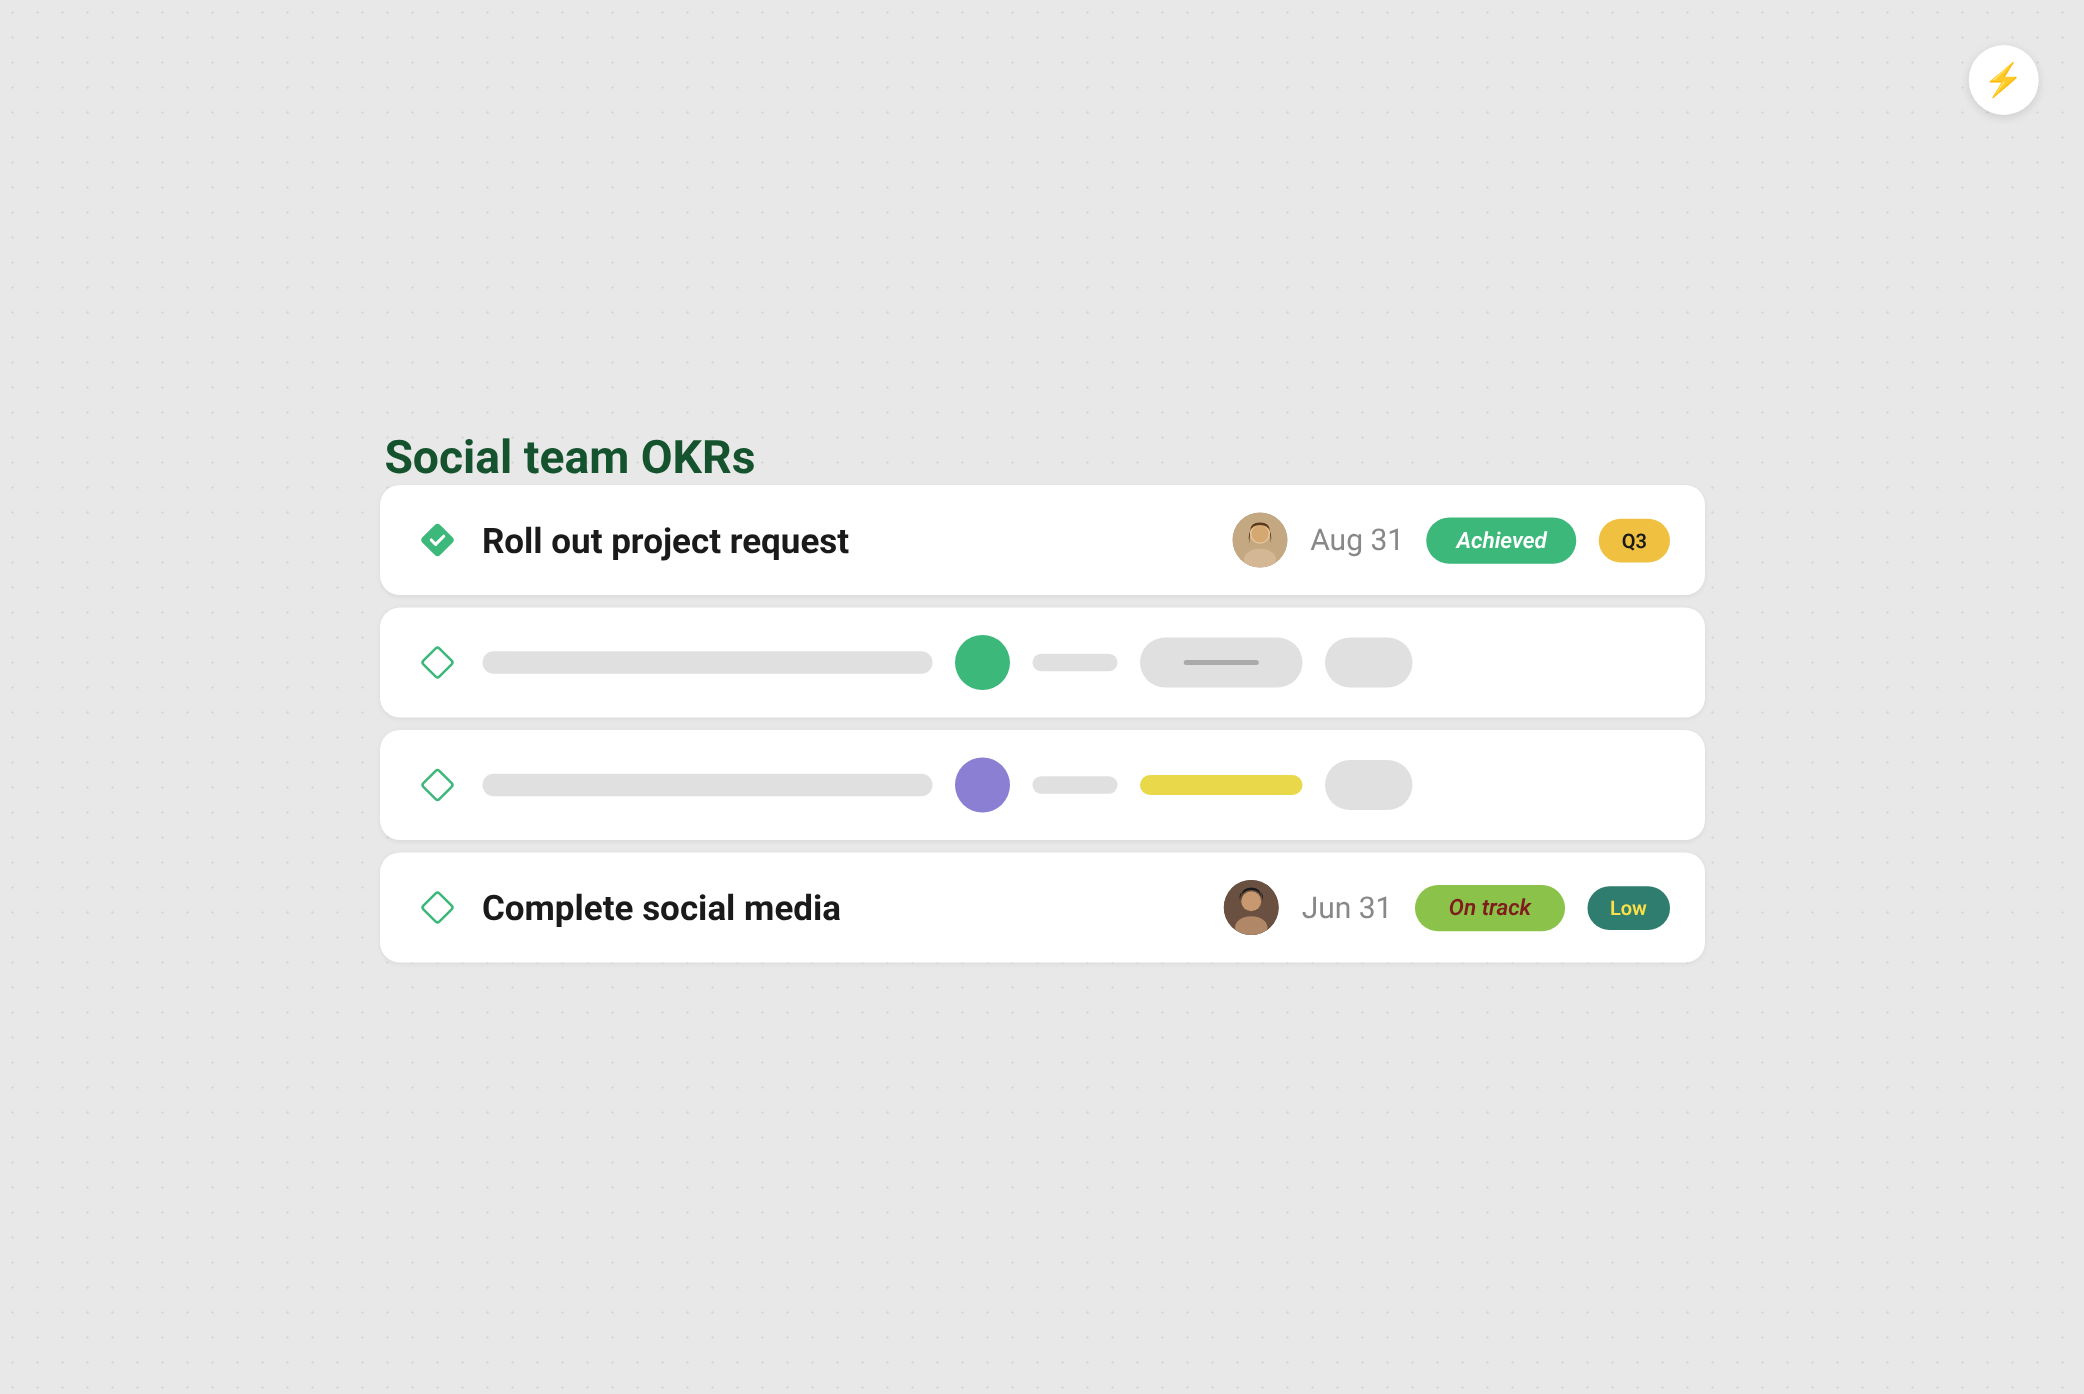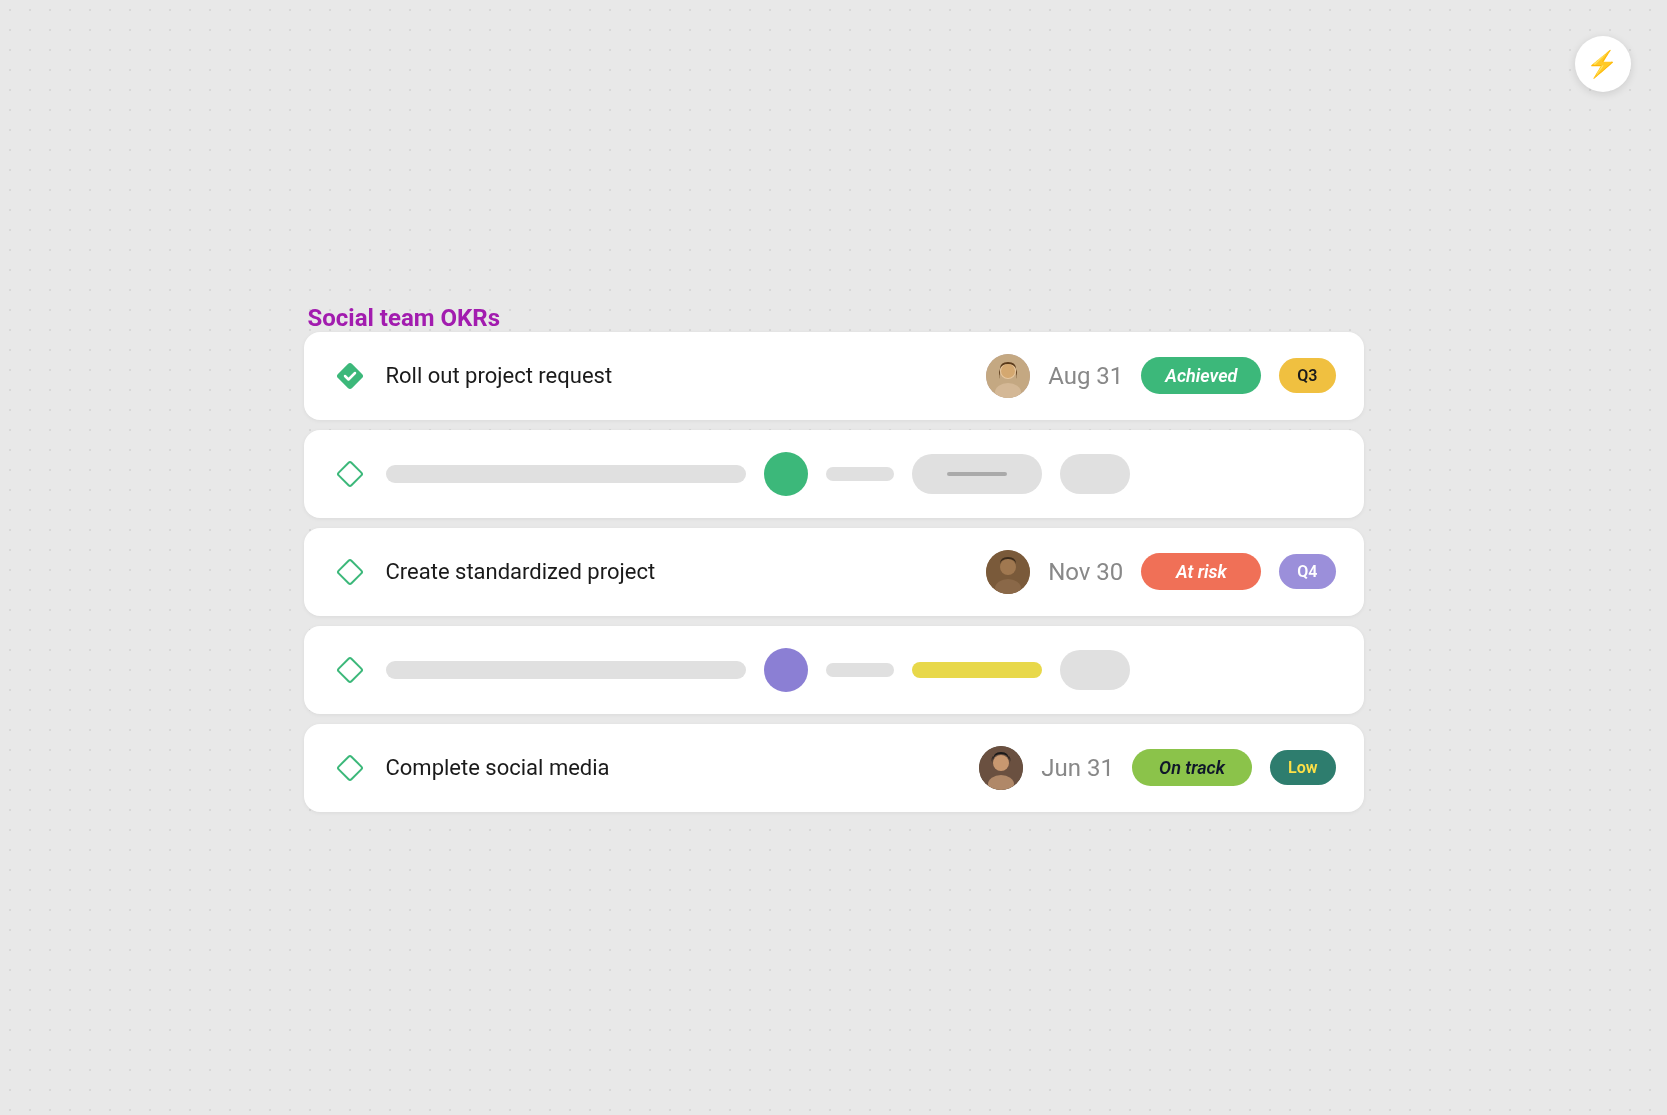--- a/index.html
+++ b/index.html
@@ -33,23 +33,23 @@
       box-shadow: 0 2px 8px rgba(0,0,0,0.12);
       font-size: 24px;
     }
 
     .main-panel {
       background: transparent;
       width: 1060px;
     }
 
     .page-title {
-      font-size: 24px;
+      font-size: 37px;
       font-weight: 700;
-      color: #a21caf;
+      color: #14532d;
       padding-left: 4px;
     }
 
     .okr-list {
       display: flex;
       flex-direction: column;
       gap: 10px;
     }
 
     .okr-row {
@@ -72,22 +72,22 @@
       justify-content: center;
     }
 
     .diamond-icon svg {
       width: 32px;
       height: 32px;
     }
 
     .task-name {
       flex: 1;
-      font-size: 22px;
-      font-weight: 400;
+      font-size: 28px;
+      font-weight: 700;
       color: #1a1a1a;
     }
 
     .task-name.blurred {
       display: block;
       height: 18px;
       max-width: 360px;
       background: #e0e0e0;
       border-radius: 9px;
     }
@@ -164,21 +164,21 @@
       color: #ffffff;
     }
 
     .status-badge.at-risk {
       background: #f07057;
       color: #ffffff;
     }
 
     .status-badge.on-track {
       background: #8bc34a;
-      color: #0f172a;
+      color: #7f1d1d;
     }
 
     .status-badge.yellow-blurred {
       background: #e8d84a;
       min-width: 130px;
     }
 
     .quarter-badge {
       border-radius: 22px;
       padding: 8px 18px;
@@ -253,41 +253,20 @@
           <rect x="7" y="7" width="18" height="18" rx="2" ry="2" transform="rotate(45 16 16)" fill="none" stroke="#3cb87a" stroke-width="2"></rect>
         </svg>
       </div>
       <span class="task-name blurred"></span>
       <div class="avatar green-circle"></div>
       <span class="date-text blurred"></span>
       <div class="status-badge blurred"></div>
       <div class="quarter-badge blurred"></div>
     </div>
 
-    <div class="okr-row">
-      <div class="diamond-icon">
-        <svg viewBox="0 0 32 32" fill="none" xmlns="http://www.w3.org/2000/svg">
-          <rect x="7" y="7" width="18" height="18" rx="2" ry="2" transform="rotate(45 16 16)" fill="none" stroke="#3cb87a" stroke-width="2"></rect>
-        </svg>
-      </div>
-      <span class="task-name">Create standardized project</span>
-      <div class="avatar" style="background:#8a6a4a;">
-
-        <svg viewBox="0 0 44 44" xmlns="http://www.w3.org/2000/svg">
-          <circle cx="22" cy="22" r="22" fill="#7a5a3a"></circle>
-          <circle cx="22" cy="17" r="8" fill="#a07850"></circle>
-          <ellipse cx="22" cy="38" rx="13" ry="9" fill="#8a6848"></ellipse>
-
-          <path d="M14 14 Q14 7 22 7 Q30 7 30 14 Q29 9 22 9 Q15 9 14 14Z" fill="#3a2a1a"></path>
-        </svg>
-      </div>
-      <span class="date-text">Nov 30</span>
-      <div class="status-badge at-risk">At risk</div>
-      <div class="quarter-badge q4">Q4</div>
-    </div>
 
     <div class="okr-row">
       <div class="diamond-icon">
         <svg viewBox="0 0 32 32" fill="none" xmlns="http://www.w3.org/2000/svg">
           <rect x="7" y="7" width="18" height="18" rx="2" ry="2" transform="rotate(45 16 16)" fill="none" stroke="#3cb87a" stroke-width="2"></rect>
         </svg>
       </div>
       <span class="task-name blurred"></span>
       <div class="avatar purple-circle"></div>
       <span class="date-text blurred"></span>

